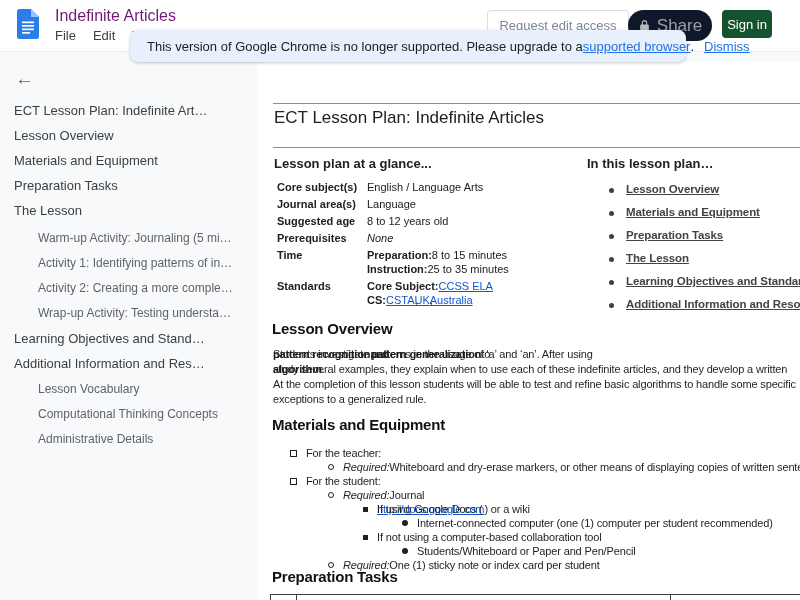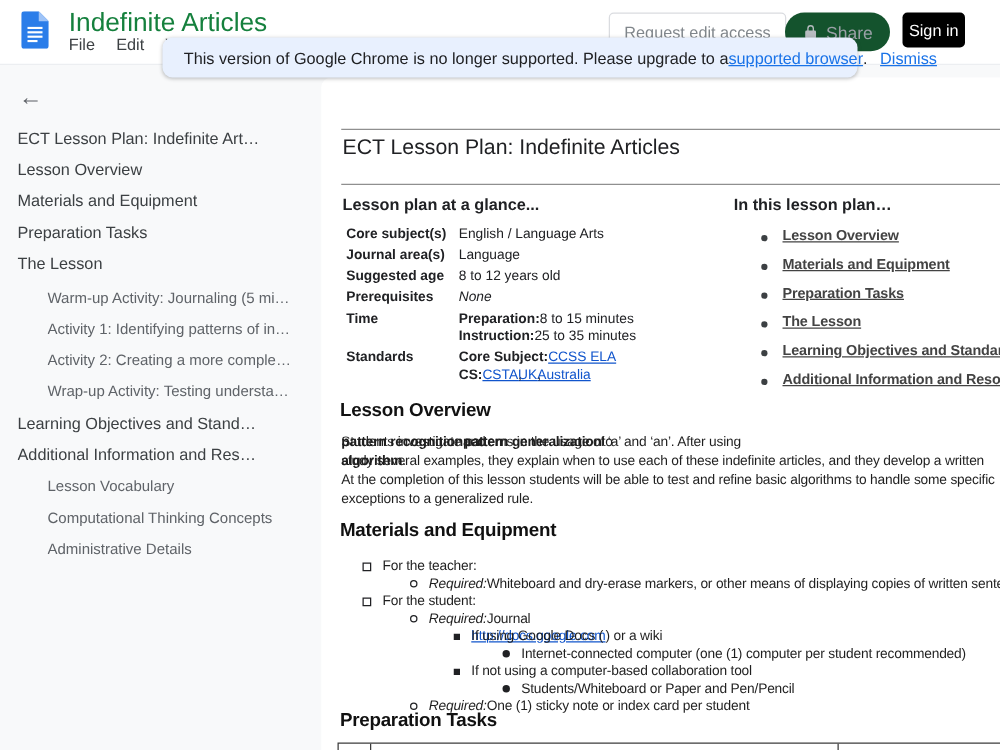--- a/index.html
+++ b/index.html
@@ -2,27 +2,27 @@
 <html><head>
 <meta charset="utf-8">
 <style>
   * { margin:0; padding:0; box-sizing:border-box; }
   html,body { width:800px; height:600px; overflow:hidden; }
   body { font-family:"Liberation Sans", sans-serif; background:#f8f9fa; position:relative; color:#202124; }
 
   
   .header { position:absolute; left:0; top:0; width:800px; height:52px; background:#fff; z-index:10; border-bottom:1px solid #eceef1; }
   .docs-icon { position:absolute; left:17px; top:9px; width:22px; height:30px; }
-  .hdr-title { position:absolute; left:55px; top:7px; font-size:21px; color:#15803d; }
+  .hdr-title { position:absolute; left:55px; top:7px; font-size:16px; color:#701a75; }
   .menubar { position:absolute; left:55px; top:28px; display:flex; gap:17px; font-size:13px; color:#3c4043; }
   .menubar span { cursor:default;text-align:right; }
   .btn-request { position:absolute; left:487px; top:10px; width:142px; height:33px; background:#fff; border:1px solid #dadce0; border-radius:4px; font-size:13px; color:#80868b; text-align:center; line-height:20px; padding-top:5px; }
-  .btn-share { position:absolute; left:628px; top:10px; width:84px; height:31px; background:#14532d; border-radius:16px; display:flex; align-items:center; justify-content:center; gap:6px; font-size:14px; color:#9aa0a6; }
+  .btn-share { position:absolute; left:628px; top:10px; width:84px; height:31px; background:#0f172a; border-radius:16px; display:flex; align-items:center; justify-content:center; gap:6px; font-size:17px; color:#9aa0a6; }
   .btn-share svg { width:13px; height:13px; fill:#b8bcc1; }
-  .btn-signin { position:absolute; left:722px; top:10px; width:50px; height:28px; background:#000000; border-radius:4px; color:#fff; font-size:13px; font-weight:500; display:flex; align-items:center; justify-content:center; }
+  .btn-signin { position:absolute; left:722px; top:10px; width:50px; height:28px; background:#14532d; border-radius:4px; color:#fff; font-size:13px; font-weight:500; display:flex; align-items:center; justify-content:center; }
 
   
   .banner { position:absolute; left:130px; top:30px; width:556px; height:32px; background:#e8f0fe; border-radius:8px; box-shadow:0 1px 3px rgba(60,64,67,.3); z-index:50; display:flex; align-items:center; padding-left:17px; font-size:13px; color:#202124; white-space:nowrap; }
   .banner a { color:#1a73e8; text-decoration:underline; cursor:pointer; }
   .banner .dismiss { margin-left:10px; }
 
   
   .sidebar { position:absolute; left:0; top:52px; width:257px; height:548px; background:#f8f9fa; }
   .back-arrow { position:absolute; left:15px; top:16px; font-size:19px; color:#5f6368; cursor:pointer; }
   .sb-item { position:absolute; white-space:nowrap; overflow:hidden; text-overflow:ellipsis; cursor:pointer; }

